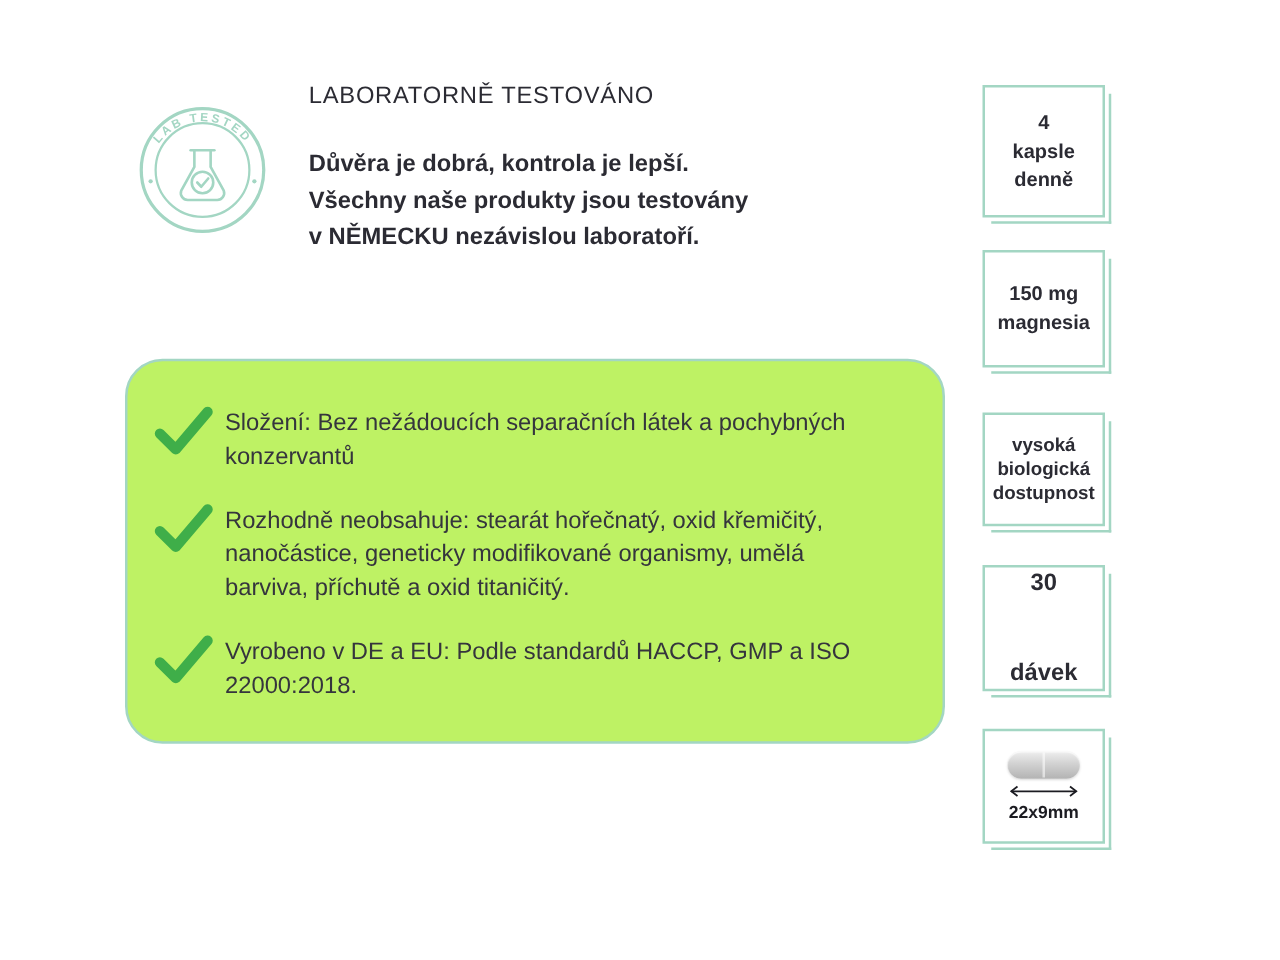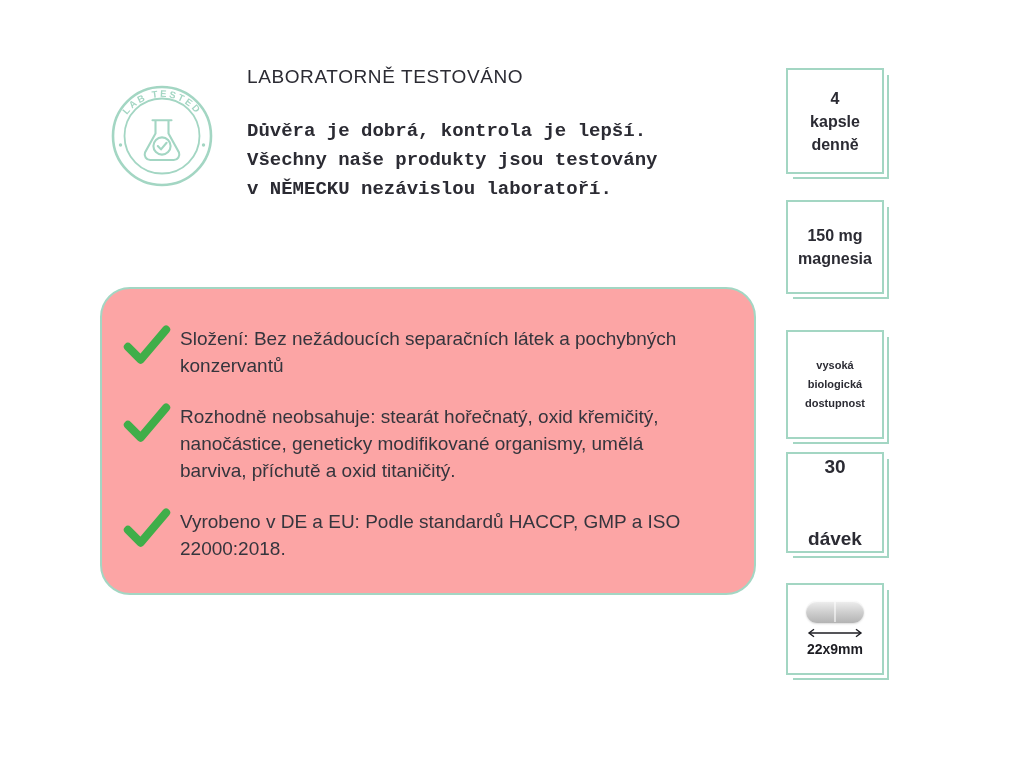--- a/index.html
+++ b/index.html
@@ -11,40 +11,40 @@
   html,body{background:#fff;}
   body{font-family:"Liberation Sans",sans-serif;color:var(--ink);}
   .page{position:relative;width:1024px;height:768px;background:#fff;overflow:hidden;}
 
   
   .badge{position:absolute;left:110px;top:84px;width:104px;height:104px;}
 
   
   .title{position:absolute;left:247px;top:66px;font-size:19px;font-weight:400;letter-spacing:.6px;color:var(--ink);}
   .subtitle{position:absolute;left:247px;top:117px;font-size:19px;font-weight:700;line-height:29px;color:var(--ink);}
-  .subtitle .line{display:block;font-family:Liberation Mono, monospace;}
+  .subtitle .line{display:block;}
 
   
   .features-box{position:absolute;left:100px;top:287px;width:656px;height:308px;
-    border:2px solid var(--mint);border-radius:30px;background:#fca5a5;
+    border:2px solid var(--mint);border-radius:30px;background:#bef264;
     padding:36px 30px 0 12px;display:flex;flex-direction:column;gap:24px;}
   .feature{display:flex;align-items:flex-start;}
   .check{flex:0 0 66px;display:flex;justify-content:center;margin-top:0;}
   .feature-text{font-size:19px;line-height:27px;color:#35353d;max-width:505px;}
 
   
   .sbox{position:absolute;left:786px;width:98px;background:#fff;border:2px solid var(--mint);
     display:flex;flex-direction:column;align-items:center;justify-content:center;
     text-align:center;font-weight:700;color:var(--ink);}
   .sbox::after{content:"";position:absolute;top:5px;left:5px;right:-7px;bottom:-7px;
     border-right:2px solid var(--mint);border-bottom:2px solid var(--mint);pointer-events:none;}
   .sbox .bline{display:block;}
   .sbox-1{top:68px;height:106px;font-size:16px;line-height:23px;}
   .sbox-2{top:200px;height:94px;font-size:16px;line-height:23px;}
-  .sbox-3{top:330px;height:109px;font-size:11px;line-height:19px;}
+  .sbox-3{top:330px;height:91px;font-size:15px;line-height:19px;}
   .sbox-4{top:452px;height:101px;font-size:19px;line-height:28px;gap:44px;}
   .sbox-5{top:583px;height:92px;padding:8px 0;}
   .capsule{width:58px;height:22px;border-radius:11px;position:relative;
     background:linear-gradient(180deg,#efefef 0%,#d2d2d2 45%,#b3b3b3 100%);
     box-shadow:inset 0 1px 1px rgba(255,255,255,.8), 0 1px 2px rgba(0,0,0,.15);}
   .capsule::after{content:"";position:absolute;left:49%;top:1px;bottom:1px;width:2px;background:rgba(255,255,255,.55);}
   .size-arrow{margin-top:5px;display:block;}
   .size-label{margin-top:3px;font-size:14px;font-weight:700;color:#1c1c22;text-align:right;}
 </style>
 </head>

